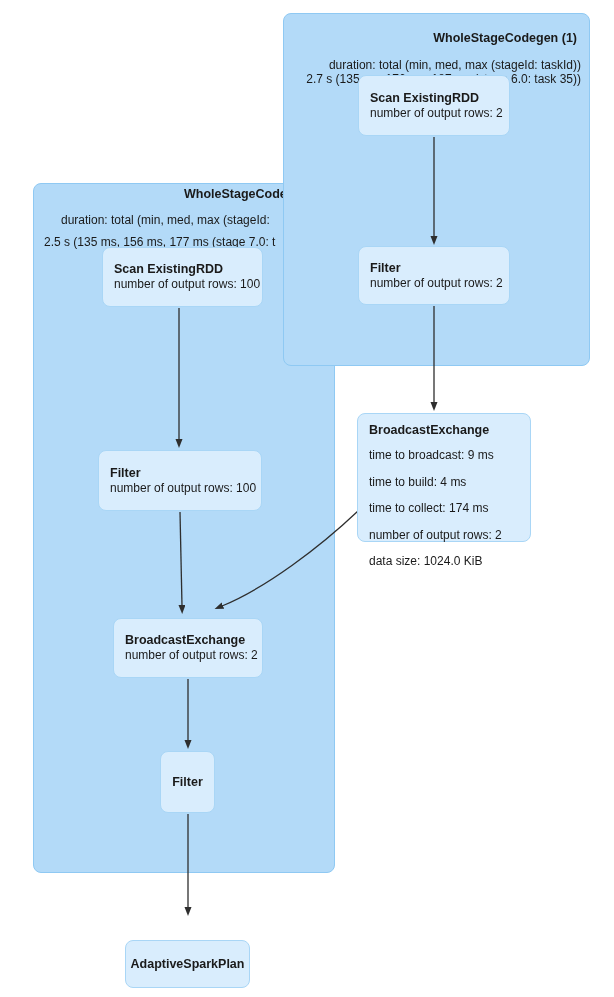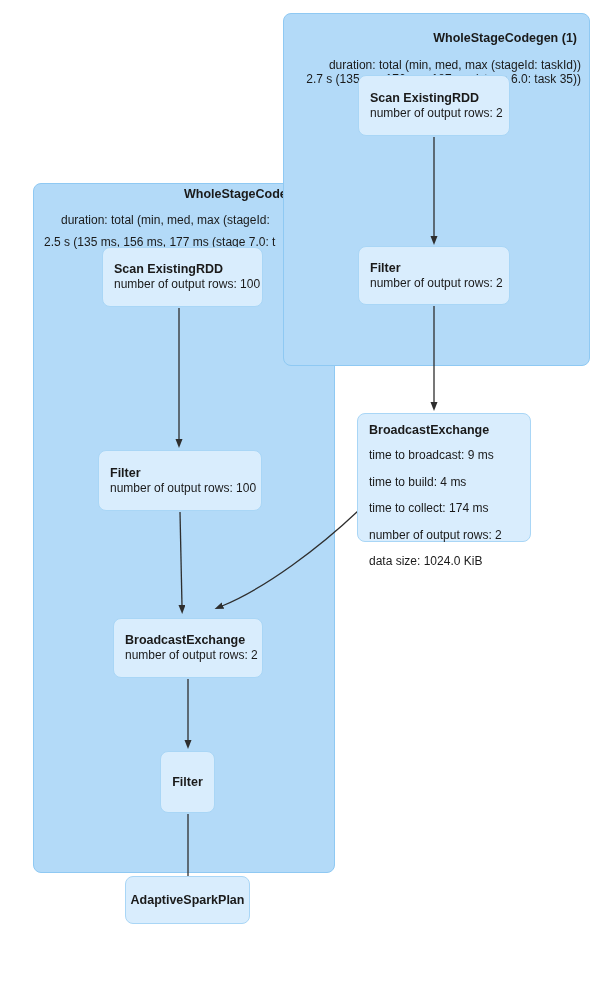--- a/index.html
+++ b/index.html
@@ -70,21 +70,21 @@
   .node.centered{align-items:center;justify-content:center;text-align:center;}
 
   #node-scan1{left:358px;top:75px;width:152px;height:61px;}
   #node-filter1{left:358px;top:246px;width:152px;height:59px;}
   #node-exchange{left:357px;top:413px;width:174px;height:129px;justify-content:flex-start;}
   #node-exchange .metric-list{margin-top:7px;gap:6px;}
   #node-scan2{left:102px;top:247px;width:161px;height:60px;}
   #node-filter2{left:98px;top:450px;width:164px;height:61px;}
   #node-bhj{left:113px;top:618px;width:150px;height:60px;}
   #node-project{left:160px;top:751px;width:55px;height:62px;}
-  #node-adaptive{left:125px;top:876px;width:125px;height:48px;}
+  #node-adaptive{left:125px;top:940px;width:125px;height:48px;}
 </style>
 </head>
 <body>
 
 <div id="canvas">
 
   <div class="cluster" id="cluster-left">
     <div class="cluster-title">WholeStageCode</div>
     <div class="cluster-duration dur1">duration: total (min, med, max (stageId:</div>
     <div class="cluster-duration dur2">2.5 s (135 ms, 156 ms, 177 ms (stage 7.0: t</div>

